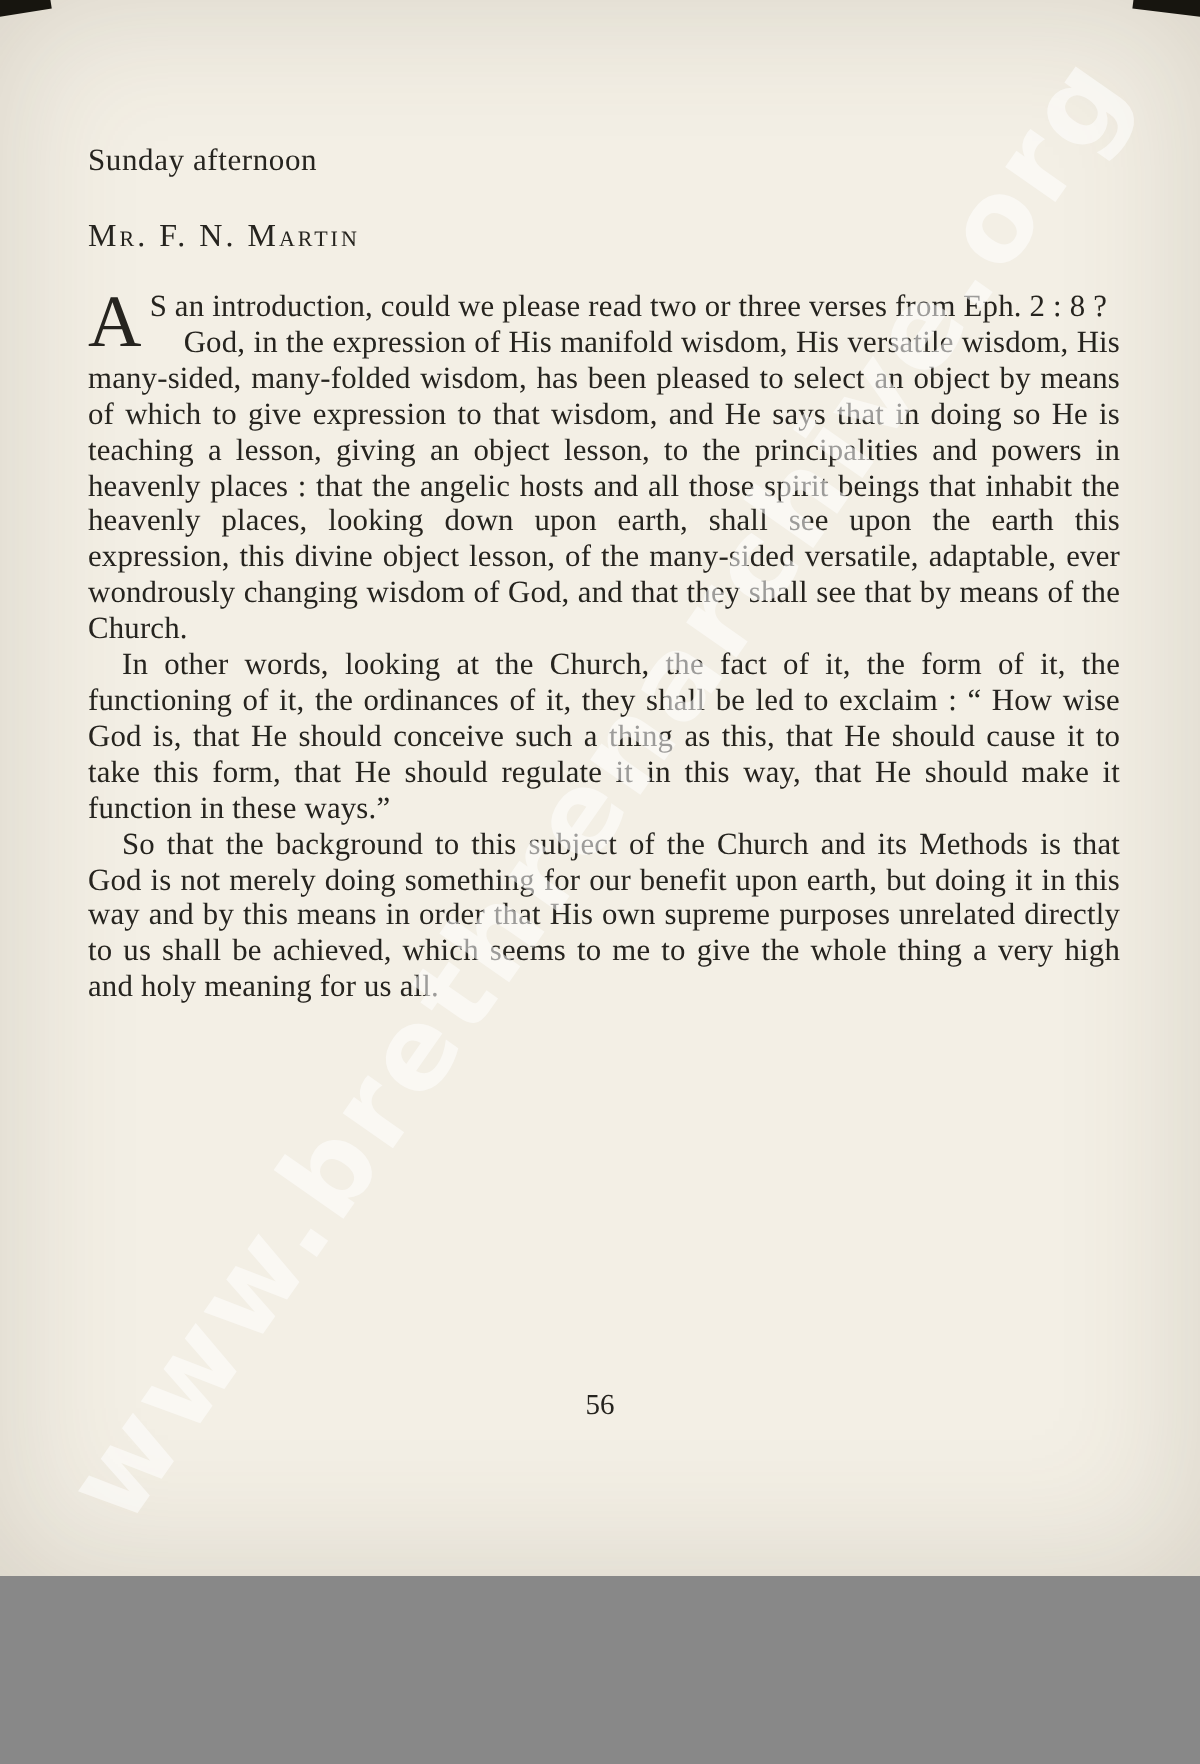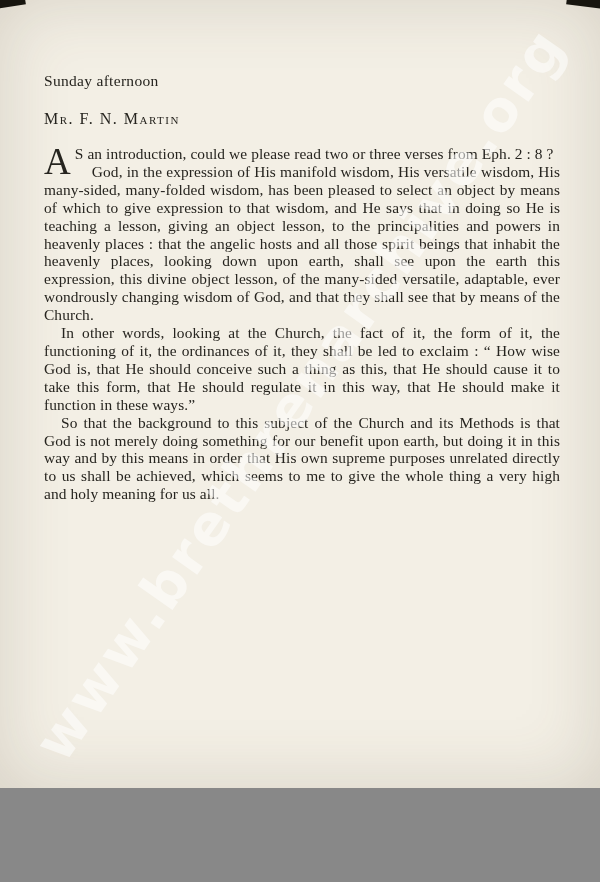--- a/index.html
+++ b/index.html
@@ -97,16 +97,17 @@
 
     <div class="body">
       <p class="para first"><span class="dropcap">A</span><span>S an introduction, could we please read two or three verses from Eph. 2 : 8 ?</span></p>
 
       <p class="para">God, in the expression of His manifold wisdom, His versatile wisdom, His many-sided, many-folded wisdom, has been pleased to select an object by means of which to give expression to that wisdom, and He says that in doing so He is teaching a lesson, giving an object lesson, to the principalities and powers in heavenly places : that the angelic hosts and all those spirit beings that inhabit the heavenly places, looking down upon earth, shall see upon the earth this expression, this divine object lesson, of the many-sided versatile, adaptable, ever wondrously changing wisdom of God, and that they shall see that by means of the Church.</p>
       <p class="para">In other words, looking at the Church, the fact of it, the form of it, the functioning of it, the ordinances of it, they shall be led to exclaim : “ How wise God is, that He should conceive such a thing as this, that He should cause it to take this form, that He should regulate it in this way, that He should make it function in these ways.”</p>
       <p class="para">So that the background to this subject of the Church and its Methods is that God is not merely doing something for our benefit upon earth, but doing it in this way and by this means in order that His own supreme purposes unrelated directly to us shall be achieved, which seems to me to give the whole thing a very high and holy meaning for us all.</p>
     </div>
   </div>
 
+  <div class="page-number">56</div>
 
   <div class="watermark">www.brethrenarchive.org</div>
 
 </div>
 
 </body></html>

